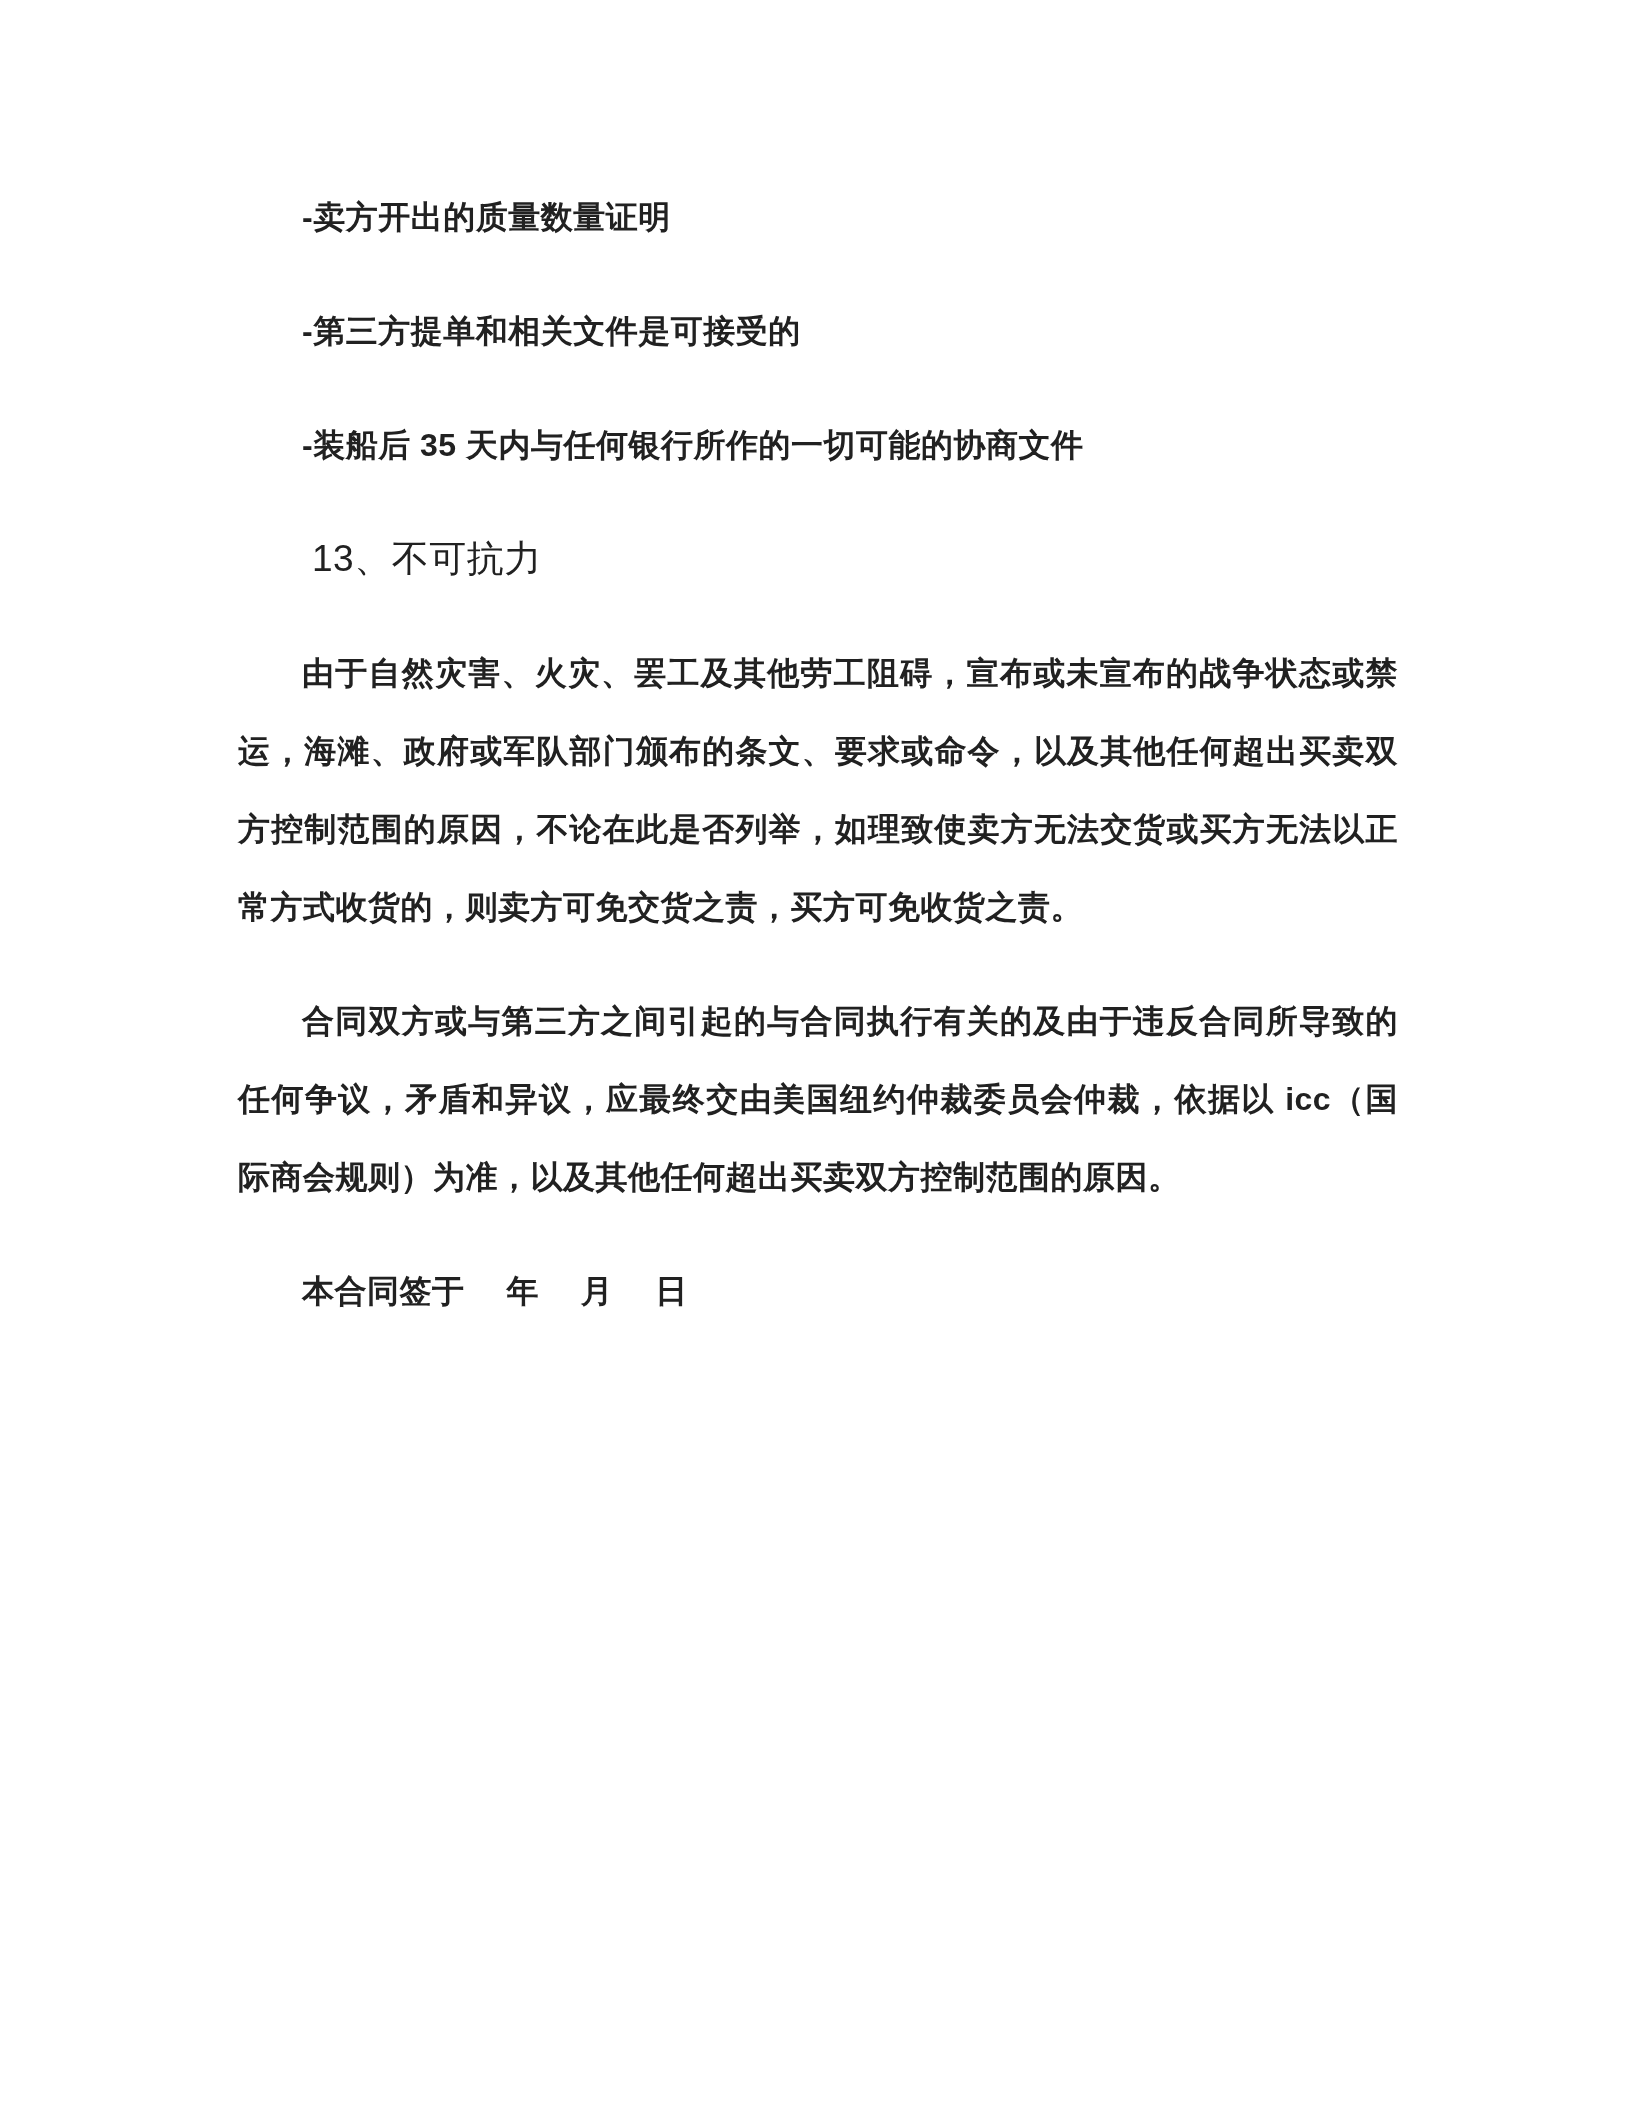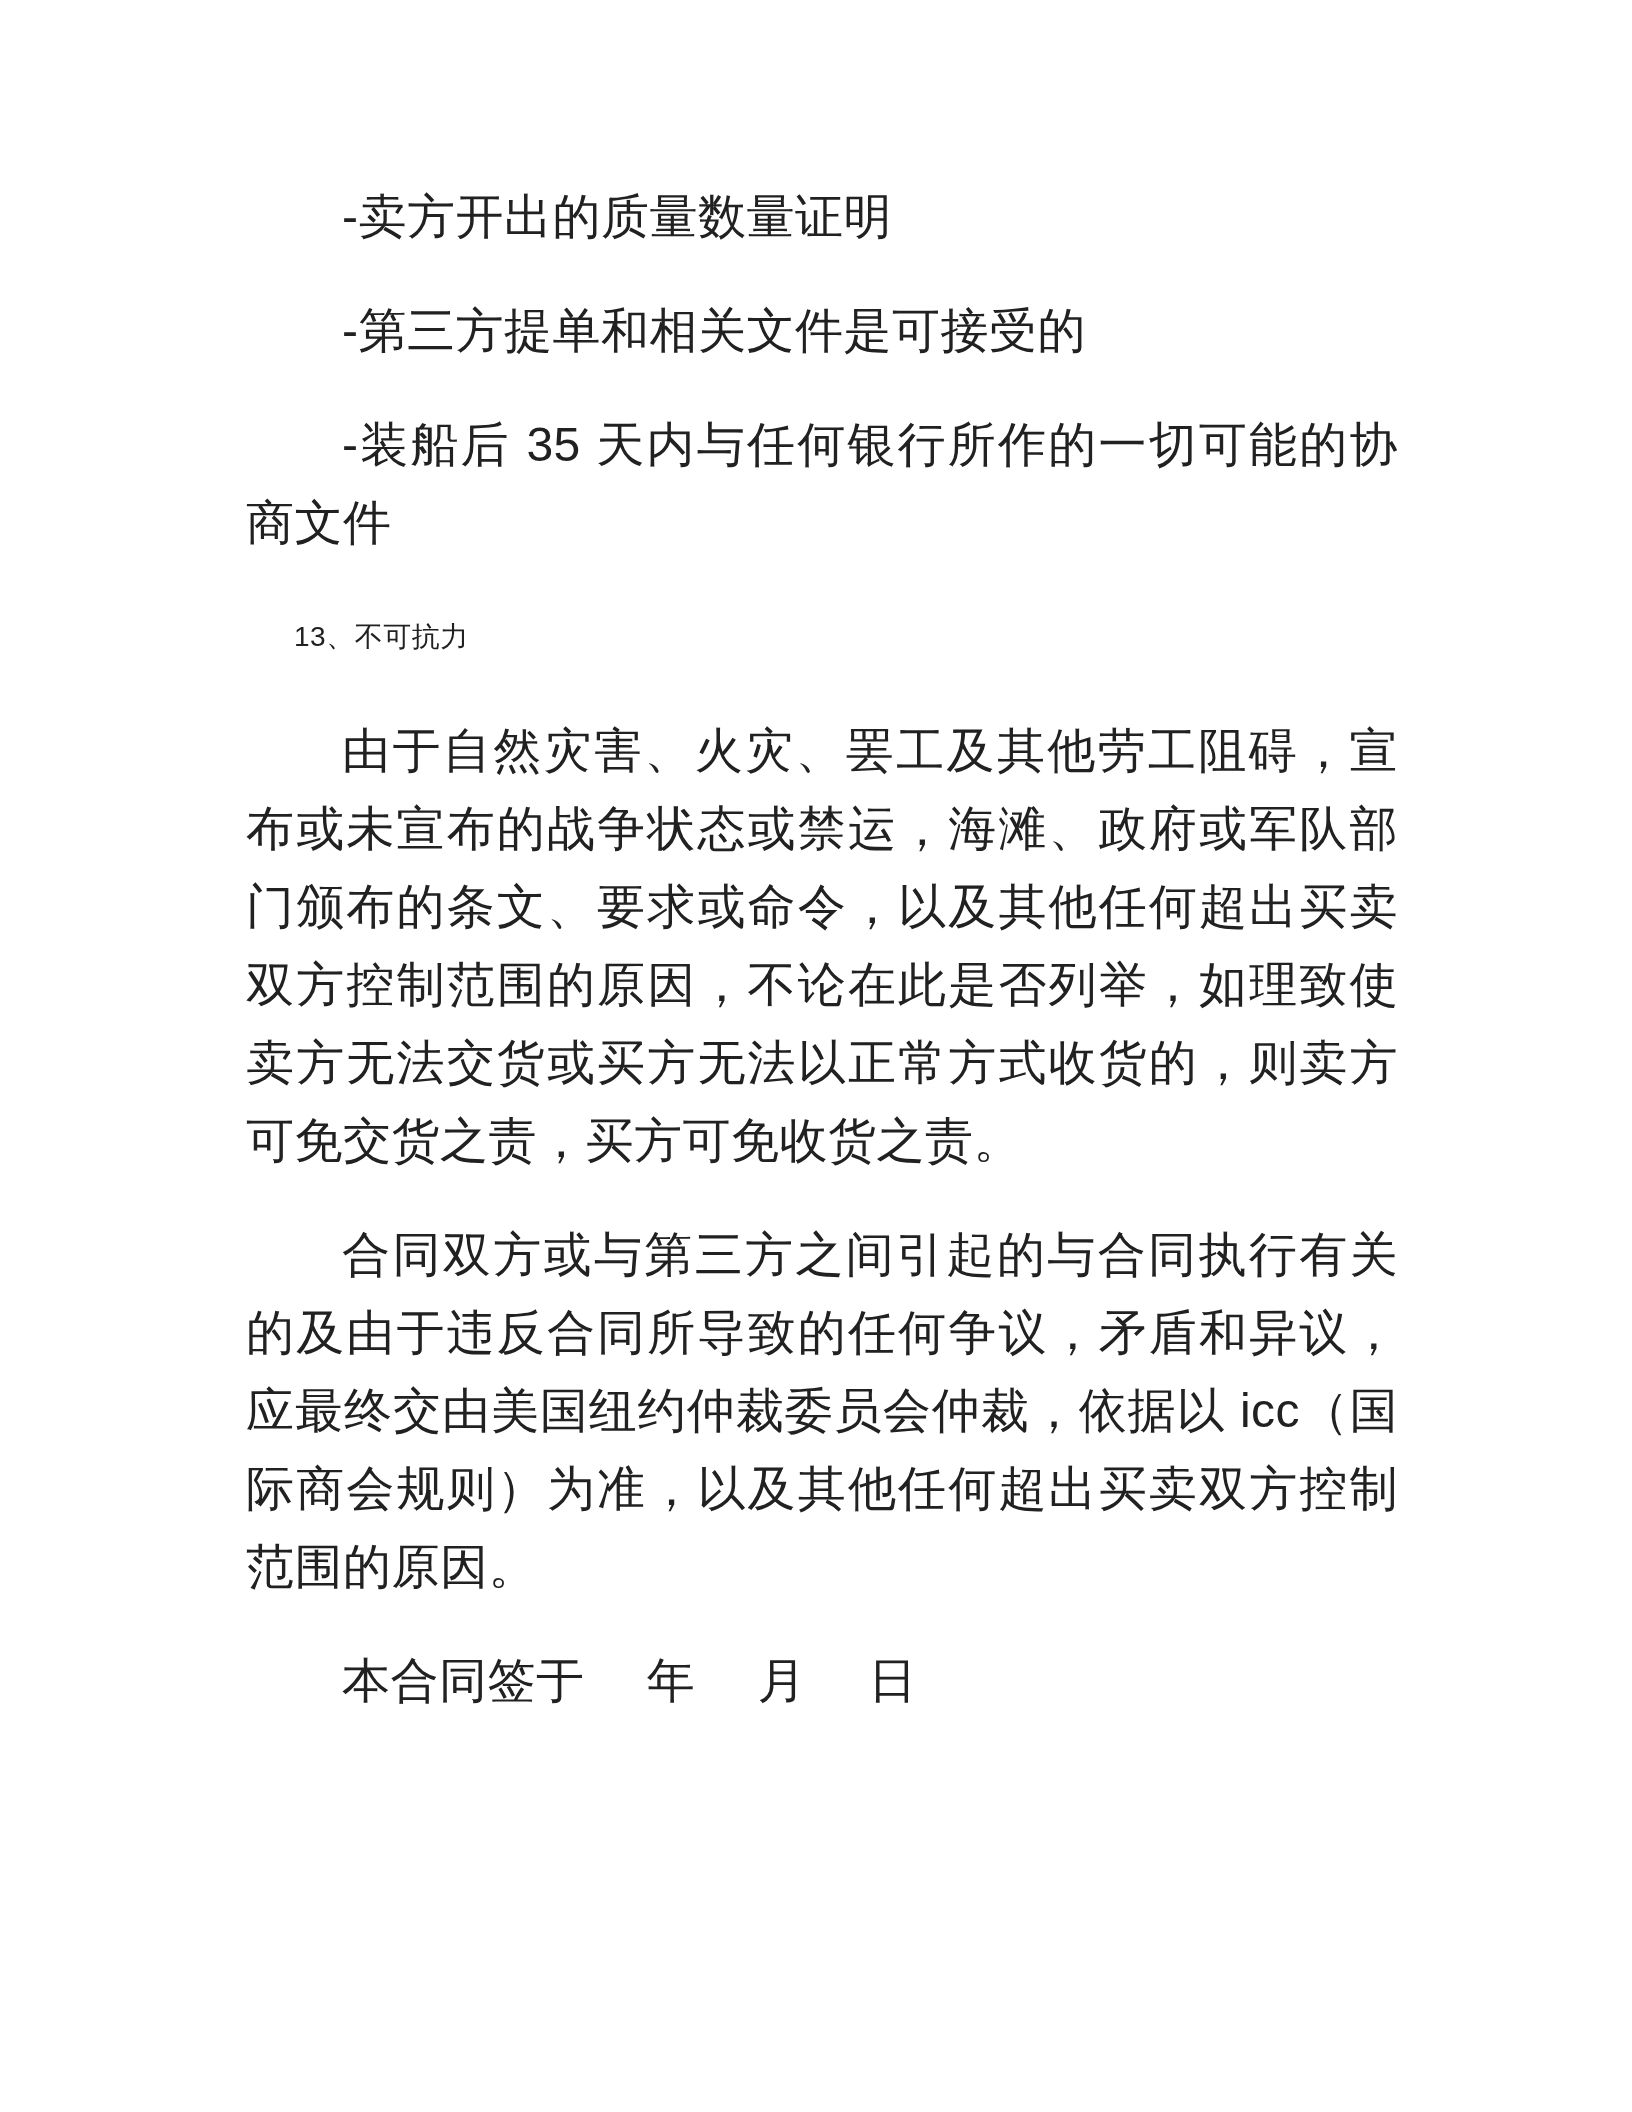--- a/index.html
+++ b/index.html
@@ -15,30 +15,31 @@
   }
   .page {
     box-sizing: border-box;
     width: 1632px;
     height: 2112px;
     padding: 178px 234px 0 238px;
     background: #ffffff;
     color: #212121;
   }
   .para {
-    font-size: 48px;
+    font-size: 32px;
     line-height: 78px;
     text-indent: 2em;
     text-align: justify;
-    margin: 0 0 36px 8px;
+    margin: 0 0 36px 0;
     letter-spacing: 0.5px;
     word-break: break-all;
+    font-weight: bold;
   }
   .heading {
-    font-size: 28px;
+    font-size: 37px;
     line-height: 78px;
     text-indent: 2em;
     margin: 0 0 36px 0;
     letter-spacing: 0.5px;
   }
 </style>
 </head>
 <body>
 
 <div class="page">

